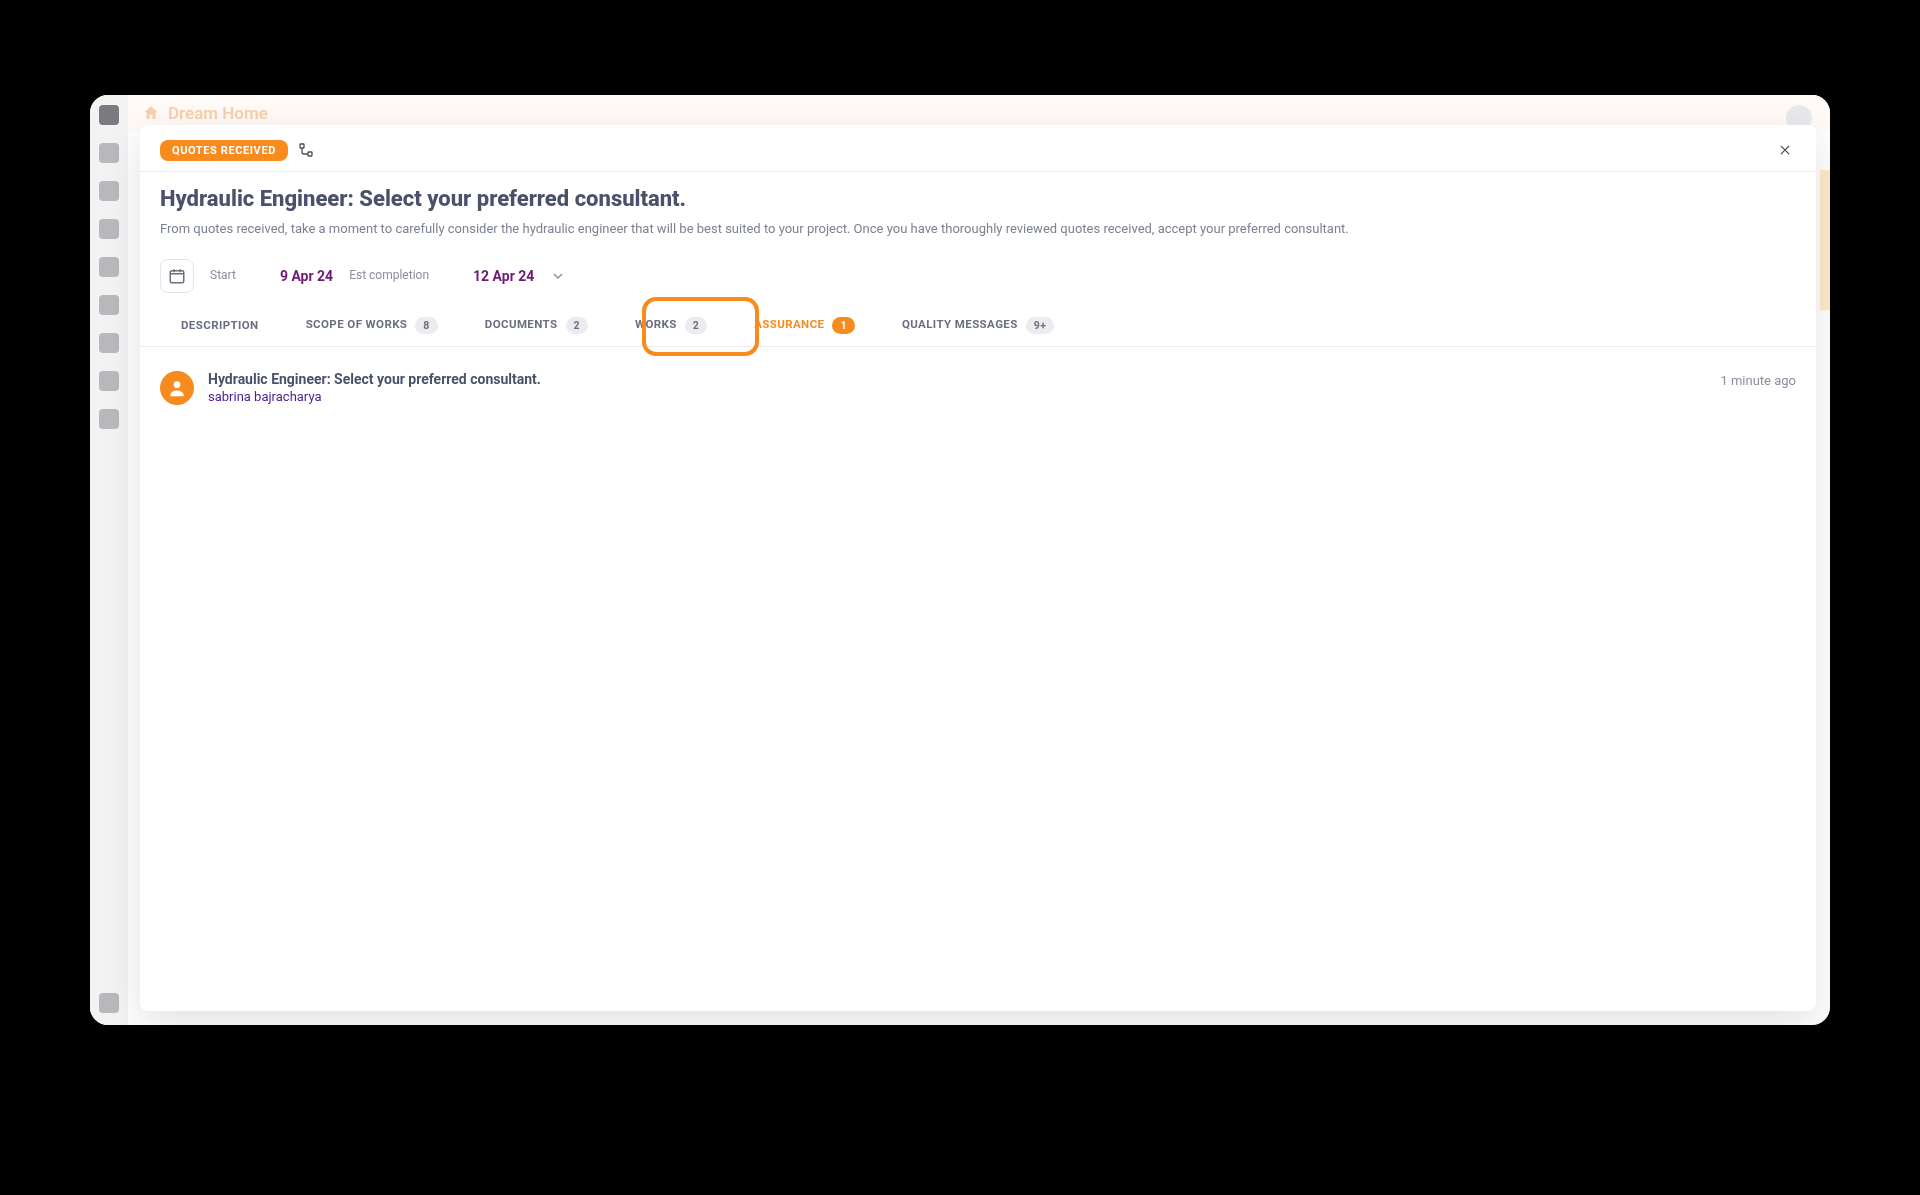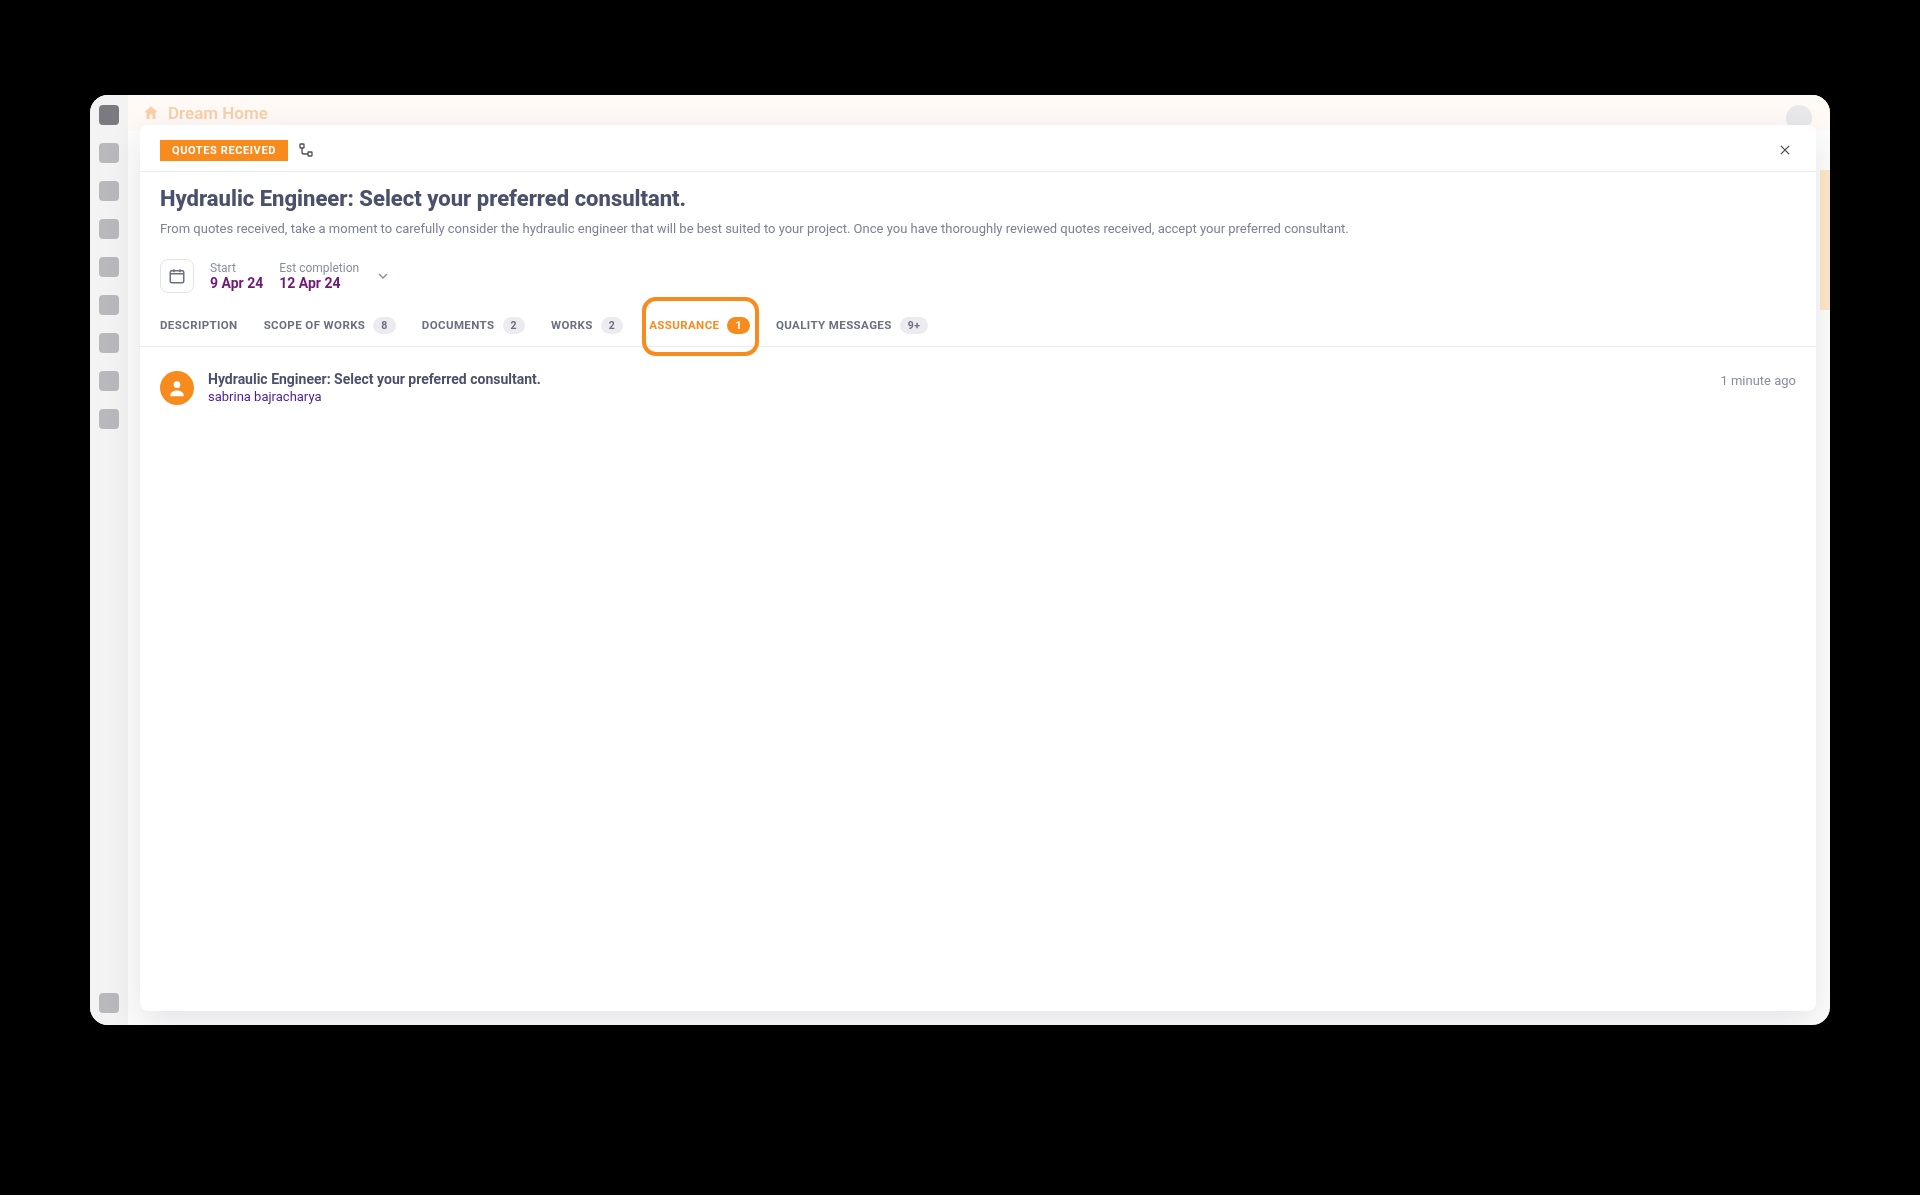--- a/index.html
+++ b/index.html
@@ -66,21 +66,21 @@
     display: flex; flex-direction: column;
     overflow: hidden;
   }
 
   .modal-top {
     display: flex; align-items: center; gap: 10px;
     padding: 14px 20px 10px 20px;
   }
   .pill {
     background: #f78b1e; color: #fff; font-size: 11px; font-weight: 700;
-    letter-spacing: .6px; padding: 4px 12px; border-radius: 0;
+    letter-spacing: .6px; padding: 4px 12px; border-radius: 8px;
   }
   .branch-ic { width: 16px; height: 16px; color: #4d4d55; display: inline-flex; }
   .branch-ic svg { width: 16px; height: 16px; fill: none; stroke: #4d4d55; stroke-width: 2; }
 
   .close-btn {
     margin-left: auto; width: 22px; height: 22px; display: flex;
     align-items: center; justify-content: center; color: #4d4d55;
     cursor: pointer; font-size: 18px; line-height: 1;
   }
   .close-btn svg { width: 14px; height: 14px; stroke: #4d4d55; stroke-width: 2.2; fill: none; }
@@ -90,28 +90,28 @@
   .modal-head { padding: 14px 20px 6px 20px; }
   .modal-title { font-size: 22px; font-weight: 800; color: #4b516a; margin-bottom: 8px; }
   .modal-subtitle { font-size: 13px; color: #7d8194; line-height: 1.5; }
 
   .dates-row { display: flex; align-items: center; gap: 16px; padding: 14px 20px 10px 20px; }
   .cal-chip {
     width: 34px; height: 34px; border-radius: 8px; border: 1px solid #e3e3ea;
     display: flex; align-items: center; justify-content: center;
   }
   .cal-chip svg { width: 18px; height: 18px; stroke: #6b6f82; stroke-width: 2; fill: none; }
-  .date-col { display: flex; flex-direction: column; }
+  .date-col { display: flex; flex-direction: row; gap: 44px; }
   .date-label { font-size: 12px; color: #8a8ea1; }
   .date-value { font-size: 14px; font-weight: 700; color: #701a75; }
   .chev { width: 16px; height: 16px; }
   .chev svg { width: 16px; height: 16px; stroke: #8a8ea1; stroke-width: 2; fill: none; }
 
   .tabs { display: flex; align-items: center; gap: 26px; padding: 4px 20px 0 20px; border-bottom: 1px solid #ececf0; position: relative; }
-  .tab { display: flex; align-items: center; gap: 8px; padding: 10px 0 12px 0; font-size: 11.5px; font-weight: 700; letter-spacing: .4px; color: #6b6f82; cursor: pointer; }
+  .tab { display: flex; align-items: flex-start; gap: 8px; padding: 10px 0 12px 0; font-size: 11.5px; font-weight: 700; letter-spacing: .4px; color: #6b6f82; cursor: pointer; margin-left: 21px; }
   .tab.active { color: #f78b1e; }
   .tab-badge { background: #ececf0; color: #6b6f82; font-size: 10.5px; font-weight: 700; border-radius: 10px; padding: 2px 8px; min-width: 18px; text-align: center; }
   .tab.active .tab-badge { background: #f78b1e; color: #fff; }
 
   .highlight-ring {
     position: absolute;
     border: 4px solid #f78b1e;
     border-radius: 14px;
     pointer-events: none;
     z-index: 50;

